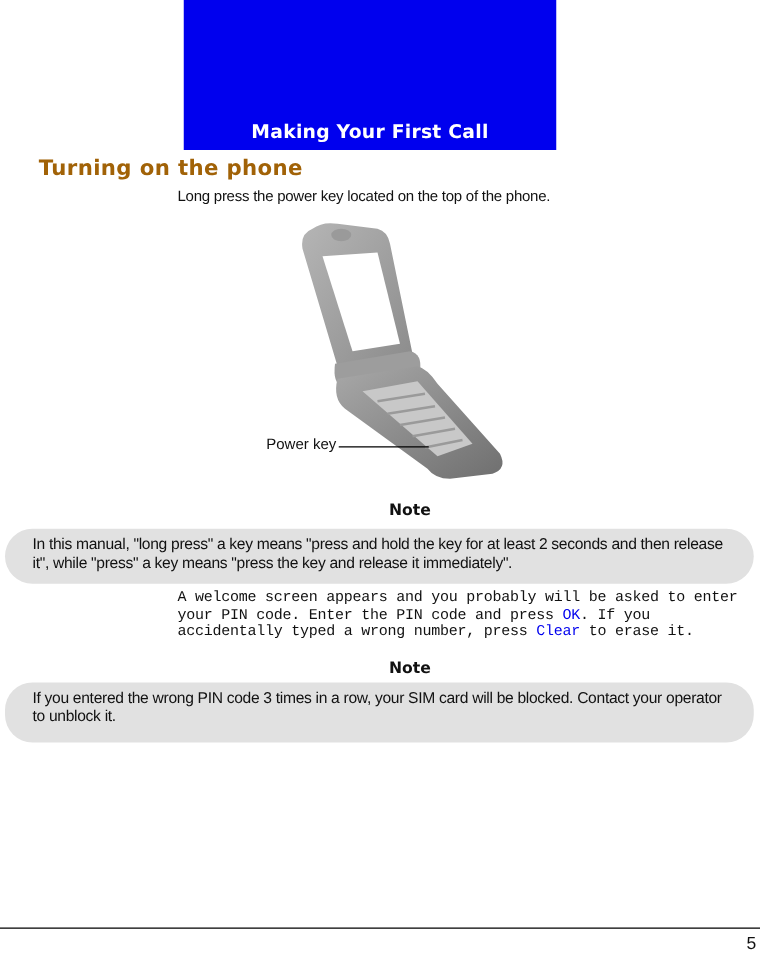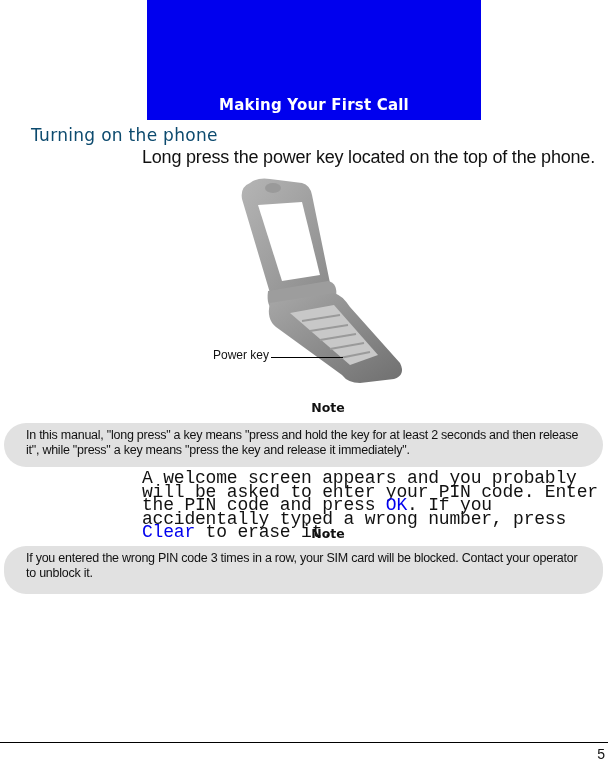--- a/index.html
+++ b/index.html
@@ -1,25 +1,25 @@
 <!DOCTYPE html>
 <html><head>
 <meta charset="utf-8">
 <style>
   html, body { margin:0; padding:0; background:#ffffff; }
   body { width:608px; height:762px; position:relative; overflow:hidden;
          font-family:"DejaVu Sans", sans-serif; color:#111; }
-  .banner { position:absolute; left:147px; top:0; width:334px; height:120px;
+  .banner { position:absolute; left:147px; top:0; width:298px; height:120px;
             background:#0000ee; }
   .banner-title { position:absolute; left:0; right:0; bottom:6px; text-align:center;
                   color:#ffffff; font-size:15px; font-weight:bold; letter-spacing:0.2px; }
   .section-title { position:absolute; left:31px; top:125px; font-size:17px;
-                   color:#0c4a6e; font-weight:normal; letter-spacing:0.3px; }
+                   color:#a16207; font-weight:bold; letter-spacing:0.3px; }
   .body-text { position:absolute; left:142px; font-family:"Liberation Sans Narrow","Liberation Sans", sans-serif;
-               font-size:18px; line-height:13.5px; color:#111; letter-spacing:-0.2px; }
+               font-size:12px; line-height:13.5px; color:#111; letter-spacing:-0.2px; }
   .p1 { top:151px; }
   .phone-wrap { position:absolute; left:210px; top:175px; width:200px; height:210px; }
   .power-label { position:absolute; left:213px; top:348px; font-size:12px;
                  font-family:"Liberation Sans", sans-serif; color:#111; }
   .power-line { position:absolute; left:271px; top:357px; width:72px; height:1px; background:#000; }
   .note-heading { position:absolute; left:0; right:0; text-align:center; font-size:12.5px;
                   font-weight:bold; color:#111;margin-left:48px; }
   .nh1 { top:400px; }
   .nh2 { top:526px; }
   .note-box { position:absolute; left:4px; width:599px; background:#e1e1e1;

